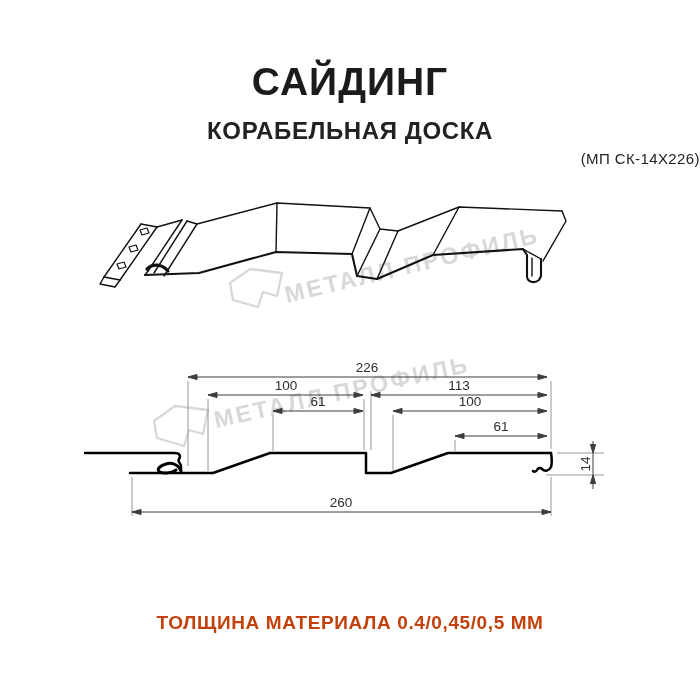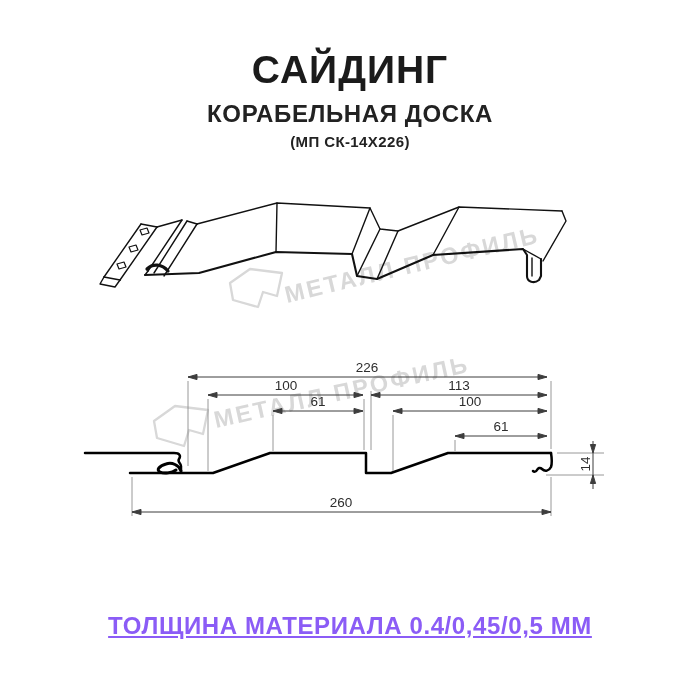--- a/index.html
+++ b/index.html
@@ -2,31 +2,31 @@
 <html><head>
 <meta charset="utf-8">
 <style>
   html,body{margin:0;padding:0;background:#fff;}
   .page{
     position:relative;width:700px;height:700px;background:#ffffff;overflow:hidden;
     font-family:"Liberation Sans","DejaVu Sans",sans-serif;color:#1b1b1b;
   }
   header{position:absolute;top:46px;left:0;width:700px;text-align:center;}
   .title{
-    font-size:39px;font-weight:800;letter-spacing:1px;line-height:1.0;margin:4px;
+    font-size:39px;font-weight:800;letter-spacing:1px;line-height:1.0;margin:16px;
     color:#1b1b1b;
   }
   .subtitle{
     margin-top:11px;font-size:24px;font-weight:700;letter-spacing:0.6px;color:#222;
   }
   .code{
-    margin-top:5px;font-size:15px;font-weight:700;letter-spacing:0.4px;color:#222;
+    margin-top:5px;font-size:15px;font-weight:400;letter-spacing:0.4px;color:#222;text-align:right;
   }
   footer{position:absolute;top:612px;left:0;width:700px;text-align:center;}
-  .thickness{font-size:24px;font-weight:700;letter-spacing:0.6px;color:#8b5cf6;text-decoration:underline;}
+  .thickness{font-size:19px;font-weight:700;letter-spacing:0.6px;color:#c2410c;}
   svg.drawing{position:absolute;left:0;top:0;}
   .wm-text{font-weight:700;font-size:23.5px;letter-spacing:2.5px;}
   .dim-label{font-size:13.5px;fill:#2e2e2e;text-anchor:middle;}
 </style>
 </head>
 <body>
 
 <div class="page">
 
   <header>

